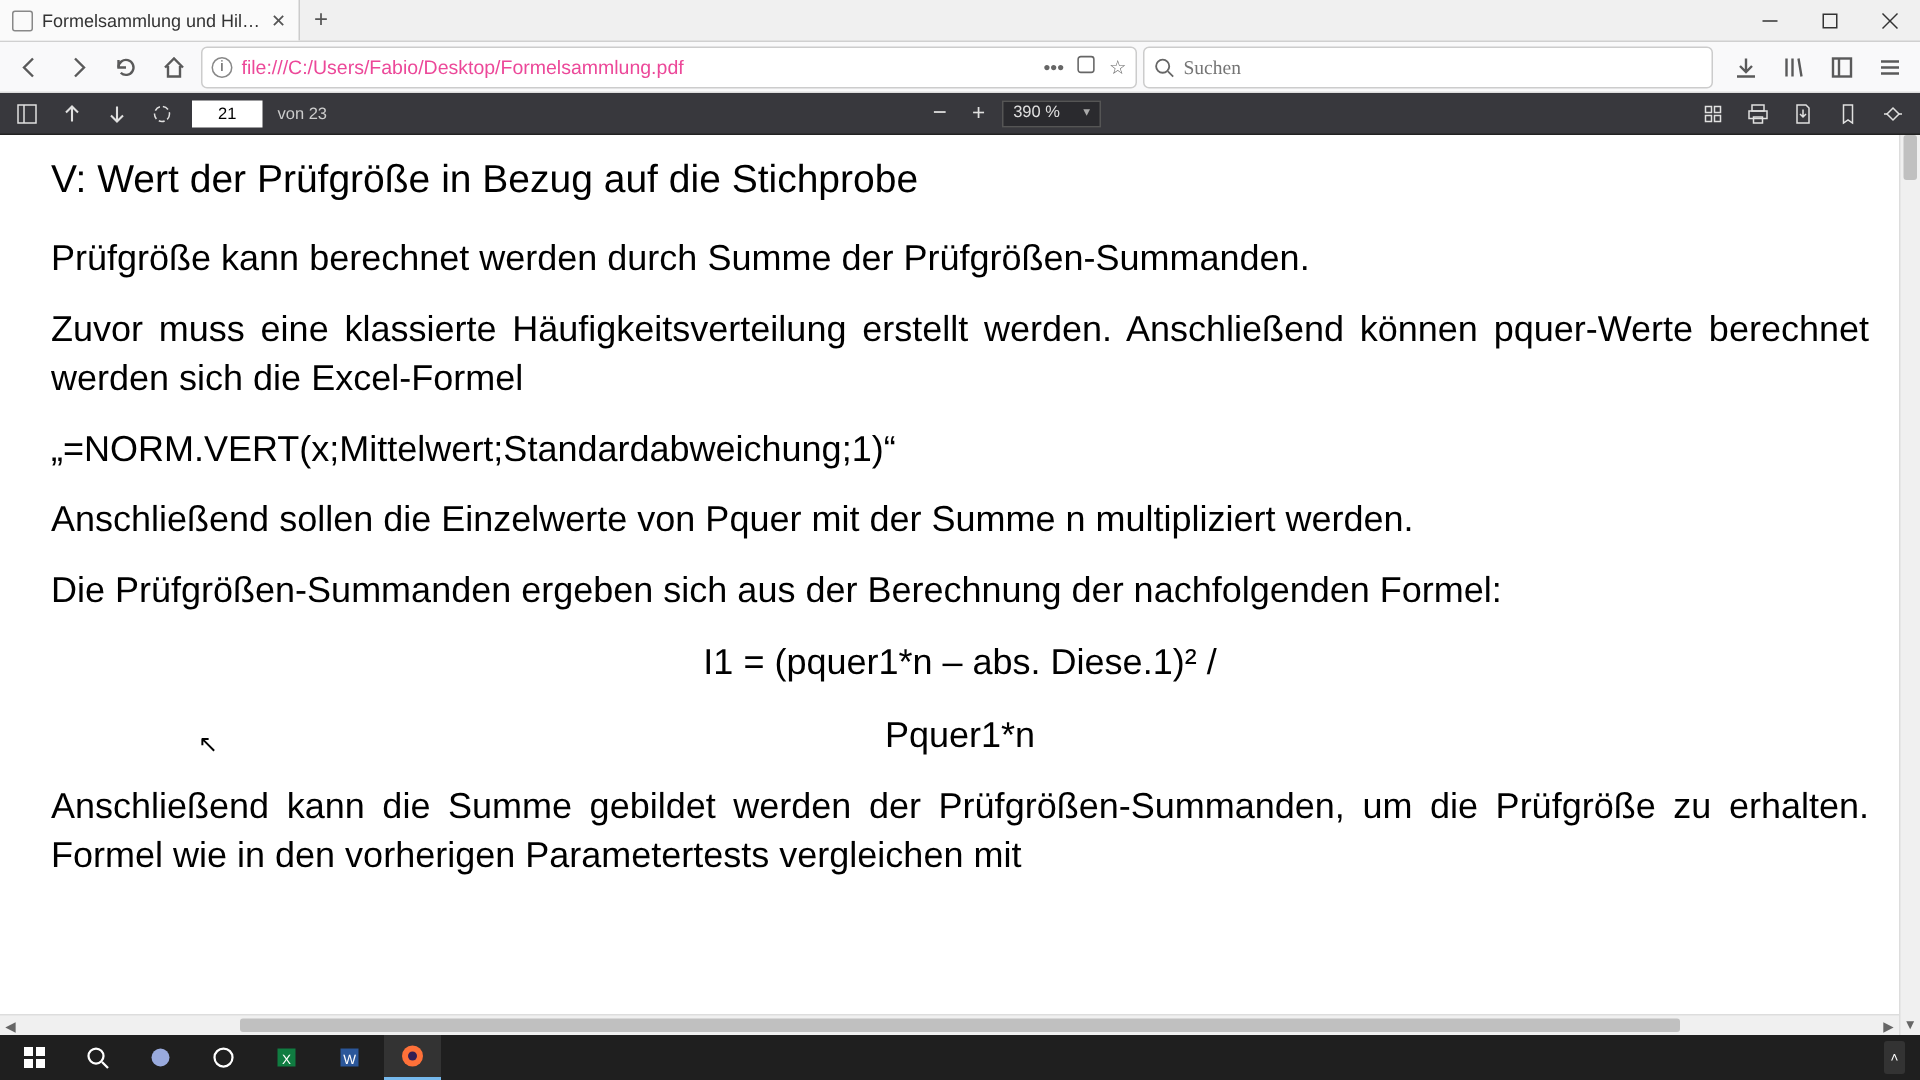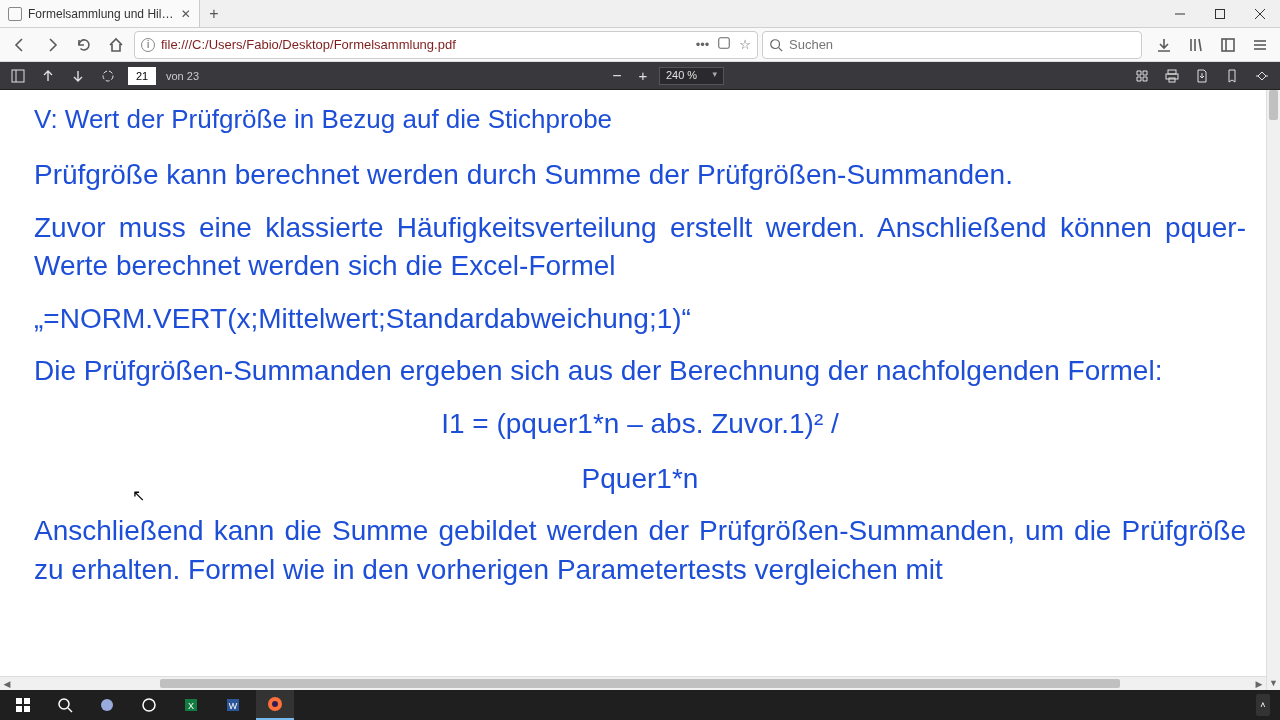--- a/index.html
+++ b/index.html
@@ -14,53 +14,53 @@
 .newtab { width: 28px; display:flex; align-items:center; justify-content:center; color:#555; font-size:16px; }
 .titlebar-spacer { flex: 1; }
 .win-controls { display:flex; }
 .win-btn { width: 40px; display:flex; align-items:center; justify-content:center; color:#333; }
 .win-btn svg { width:12px; height:12px; }
 
 .navbar { height: 34px; background: #f9f9fa; display:flex; align-items:center; padding: 0 6px; gap:4px; border-bottom:1px solid #ddd; }
 .nav-btn { width:28px; height:28px; display:flex; align-items:center; justify-content:center; color:#5a5a5a; border-radius:4px; }
 .nav-btn svg { width:16px; height:16px; stroke:#5a5a5a; stroke-width:1.6; fill:none; }
 .urlbar { flex:1; height:28px; border:1px solid #ccc; border-radius:4px; display:flex; align-items:center; padding:0 6px; gap:6px; background:#fff; font-size:13px; color:#555; }
-.urlbar .url-text { flex:1; white-space:nowrap; overflow:hidden; color:#7f1d1d; }
+.urlbar .url-text { flex:1; white-space:nowrap; overflow:hidden; color:#ec4899; }
 .urlbar .url-right { display:flex; align-items:center; gap:8px; color:#666; }
 .searchbar { width: 380px; height:28px; border:1px solid #ccc; border-radius:4px; display:flex; align-items:center; padding:0 6px; gap:6px; background:#fff; }
-.searchbar input { border:none; outline:none; font-size:13px; flex:1; color:#333; background:transparent; }
+.searchbar input { border:none; outline:none; font-size:13px; flex:1; color:#333; background:transparent;font-family:Liberation Serif, serif; }
 .right-icons { display:flex; gap:4px; margin-left:4px; }
 
 
 .pdf-toolbar { height: 28px; background:#38383d; display:flex; align-items:center; padding:0 8px; color:#e0e0e0; gap:10px; border-bottom:1px solid #222; }
 .pdf-toolbar .tb-btn { width:20px; height:20px; display:flex; align-items:center; justify-content:center; }
 .pdf-toolbar .tb-btn svg { width:14px; height:14px; fill:#e0e0e0; stroke:#e0e0e0; }
-.pdf-toolbar .page-box { width:28px; height:18px; background:#fff; color:#000; font-size:11px; text-align:center; border:none; }
+.pdf-toolbar .page-box { width:47px; height:18px; background:#fff; color:#000; font-size:11px; text-align:center; border:none; }
 .pdf-toolbar .page-total { font-size:11px; color:#ccc; }
 .pdf-toolbar .spacer { flex:1; }
 .zoom-group { display:flex; align-items:center; gap:6px; }
 .zoom-select { background:#2a2a2e; color:#e0e0e0; border:1px solid #555; font-size:11px; padding:1px 26px 1px 6px; height:18px; position:relative; }
 .zoom-select::after { content:"▾"; position:absolute; right:6px; font-size:9px; color:#aaa; }
 .right-tb { display:flex; gap:10px; }
 
 
 .pdf-area { position:relative; width:100%; height: calc(720px - 28px - 34px - 28px - 30px); background:#fff; overflow:hidden; }
 .pdf-scroll-v { position:absolute; right:0; top:0; bottom:0; width:14px; background:#f0f0f0; border-left:1px solid #ddd; }
 .pdf-scroll-v .thumb { position:absolute; left:2px; right:2px; top:0; height:30px; background:#c0c0c0; border-radius:2px; }
 .pdf-scroll-v .arrow { position:absolute; left:0; right:0; height:14px; display:flex; align-items:center; justify-content:center; font-size:9px; color:#666; }
 .pdf-scroll-v .arrow.up { top:0; }
 .pdf-scroll-v .arrow.down { bottom:0; }
 .pdf-scroll-h { position:absolute; left:0; right:14px; bottom:0; height:14px; background:#f0f0f0; border-top:1px solid #ddd; }
 .pdf-scroll-h .thumb { position:absolute; top:2px; bottom:2px; left:160px; width:960px; background:#c0c0c0; border-radius:2px; }
 .pdf-scroll-h .arrow { position:absolute; top:0; bottom:0; width:14px; display:flex; align-items:center; justify-content:center; font-size:9px; color:#666; }
 .pdf-scroll-h .arrow.left { left:0; }
 .pdf-scroll-h .arrow.right { right:0; }
 
-.pdf-page { padding: 6px 34px 20px 34px; font-family: Arial, Helvetica, sans-serif; color:#1d4ed8; }
-.pdf-page p { font-size:28px; line-height:1.38; margin: 14px 0; }
+.pdf-page { padding: 6px 34px 20px 34px; font-family: Arial, Helvetica, sans-serif; color:#000000; }
+.pdf-page p { font-size:24px; line-height:1.38; margin: 14px 0; }
 .pdf-page .heading { font-size:26px; font-weight:400; margin-top:6px; margin-bottom:18px; }
 .pdf-page .formula-italic { }
 .pdf-page .center { text-align:center; }
 .pdf-page .justify { text-align: justify; }
 .cursor { position:absolute; left:132px; top:396px; font-size:16px; color:#000; pointer-events:none; }
 
 
 .taskbar { position:absolute; left:0; right:0; bottom:0; height:30px; background:#1f1f1f; display:flex; align-items:center; padding:0 4px; gap:4px; }
 .task-btn { width:38px; height:30px; display:flex; align-items:center; justify-content:center; color:#fff; }
 .task-btn svg { width:16px; height:16px; }
@@ -190,21 +190,21 @@
       <svg viewBox="0 0 14 14">
         <circle cx="7" cy="7" r="5" fill="none" stroke-dasharray="4 2"></circle>
       </svg>
     </div>
   <input class="page-box" value="21" style="">
   <span class="page-total">von 23</span>
   <div class="spacer"></div>
   <div class="zoom-group">
     <div class="tb-btn" style="font-size:16px;">−</div>
     <div class="tb-btn" style="font-size:15px;">+</div>
-    <div class="zoom-select"><span>240 %</span></div>
+    <div class="zoom-select"><span>390 %</span></div>
   </div>
   <div class="spacer"></div>
   <div class="right-tb">
     <div class="tb-btn">
         <svg viewBox="0 0 14 14">
           <path d="M2 2h4v4H2zM8 2h4v4H8zM2 8h4v4H2zM8 8h4v4H8z" fill="none" stroke-width="1"></path>
         </svg>
       </div>
     <div class="tb-btn">
         <svg viewBox="0 0 14 14">
@@ -232,22 +232,23 @@
       </div>
   </div>
 </div>
 
 <div class="pdf-area">
   <div class="pdf-page">
     <p class="heading">V: Wert der Prüfgröße in Bezug auf die Stichprobe</p>
     <p class="justify">Prüfgröße kann berechnet werden durch Summe der Prüfgrößen-Summanden.</p>
     <p class="justify">Zuvor muss eine klassierte Häufigkeitsverteilung erstellt werden. Anschließend können pquer-Werte berechnet werden sich die Excel-Formel</p>
     <p class="formula-italic">„=NORM.VERT(x;Mittelwert;Standardabweichung;1)“</p>
+    <p class="justify">Anschließend sollen die Einzelwerte von Pquer mit der Summe n multipliziert werden.</p>
     <p class="justify">Die Prüfgrößen-Summanden ergeben sich aus der Berechnung der nachfolgenden Formel:</p>
-    <p class="center" style="margin-bottom:4px;">I1 = (pquer1*n – abs. Zuvor.1)² /</p>
+    <p class="center" style="margin-bottom:4px;">I1 = (pquer1*n – abs. Diese.1)² /</p>
     <p class="center" style="margin-top:16px;">Pquer1*n</p>
     <p class="justify">Anschließend kann die Summe gebildet werden der Prüfgrößen-Summanden, um die Prüfgröße zu erhalten. Formel wie in den vorherigen Parametertests vergleichen mit</p>
   </div>
   <span class="cursor">↖</span>
 
   <div class="pdf-scroll-v">
     <div class="arrow up">▲</div>
     <div class="thumb"></div>
     <div class="arrow down">▼</div>
   </div>

